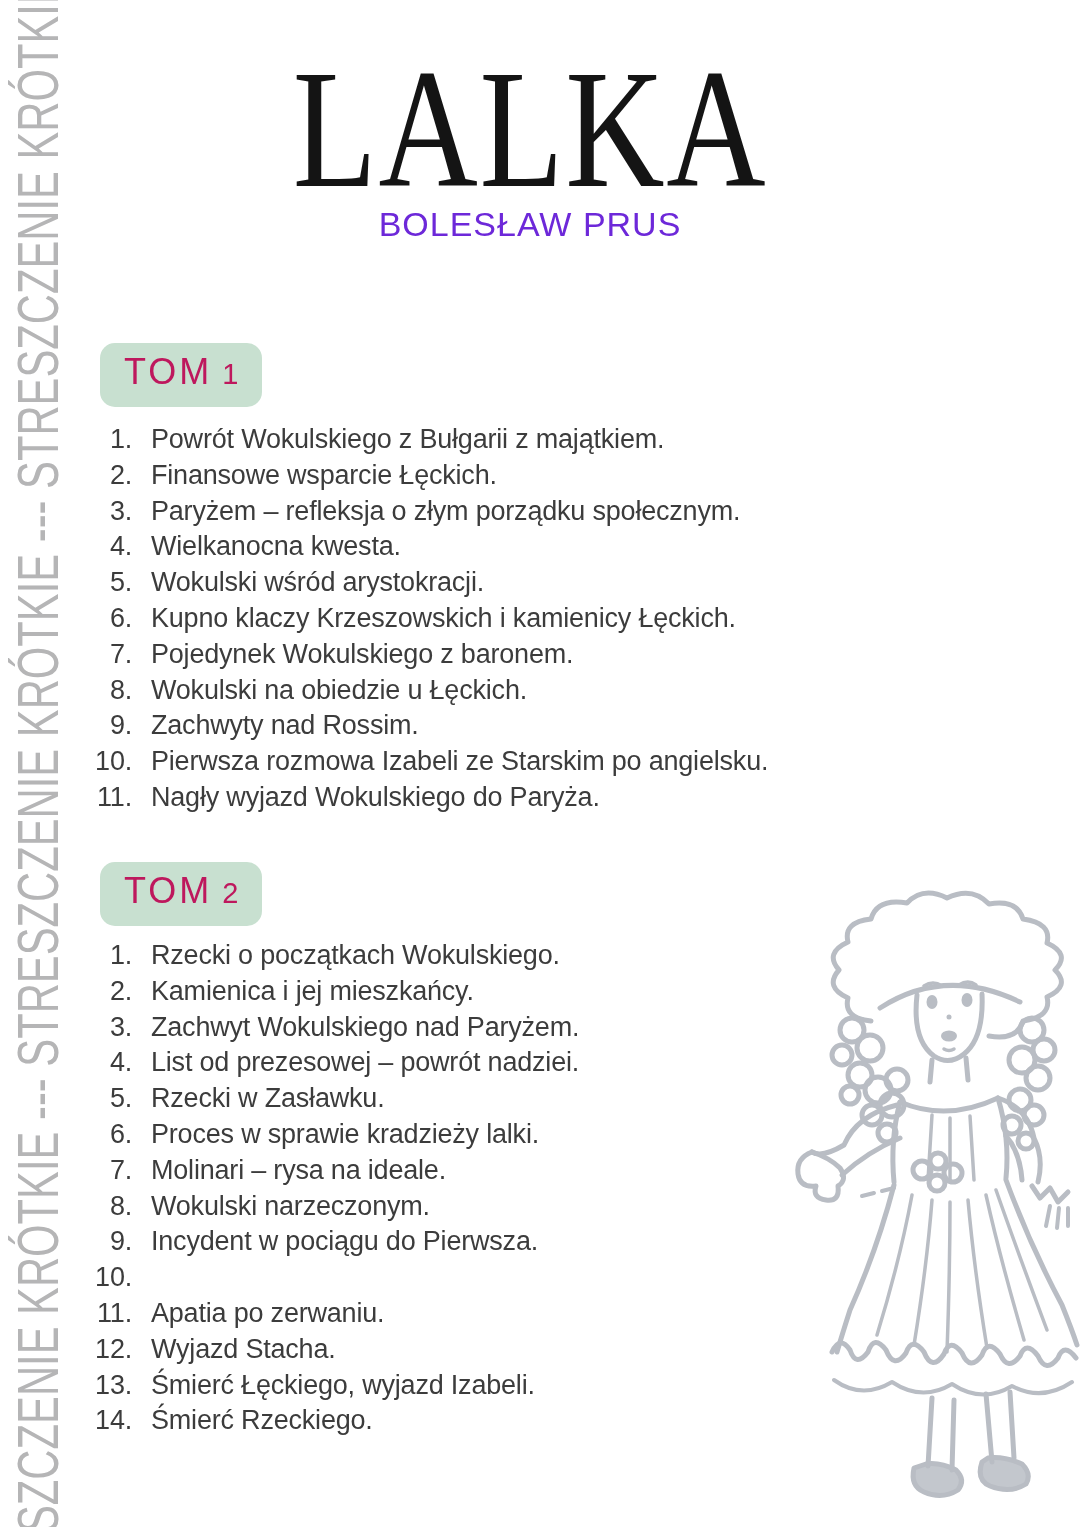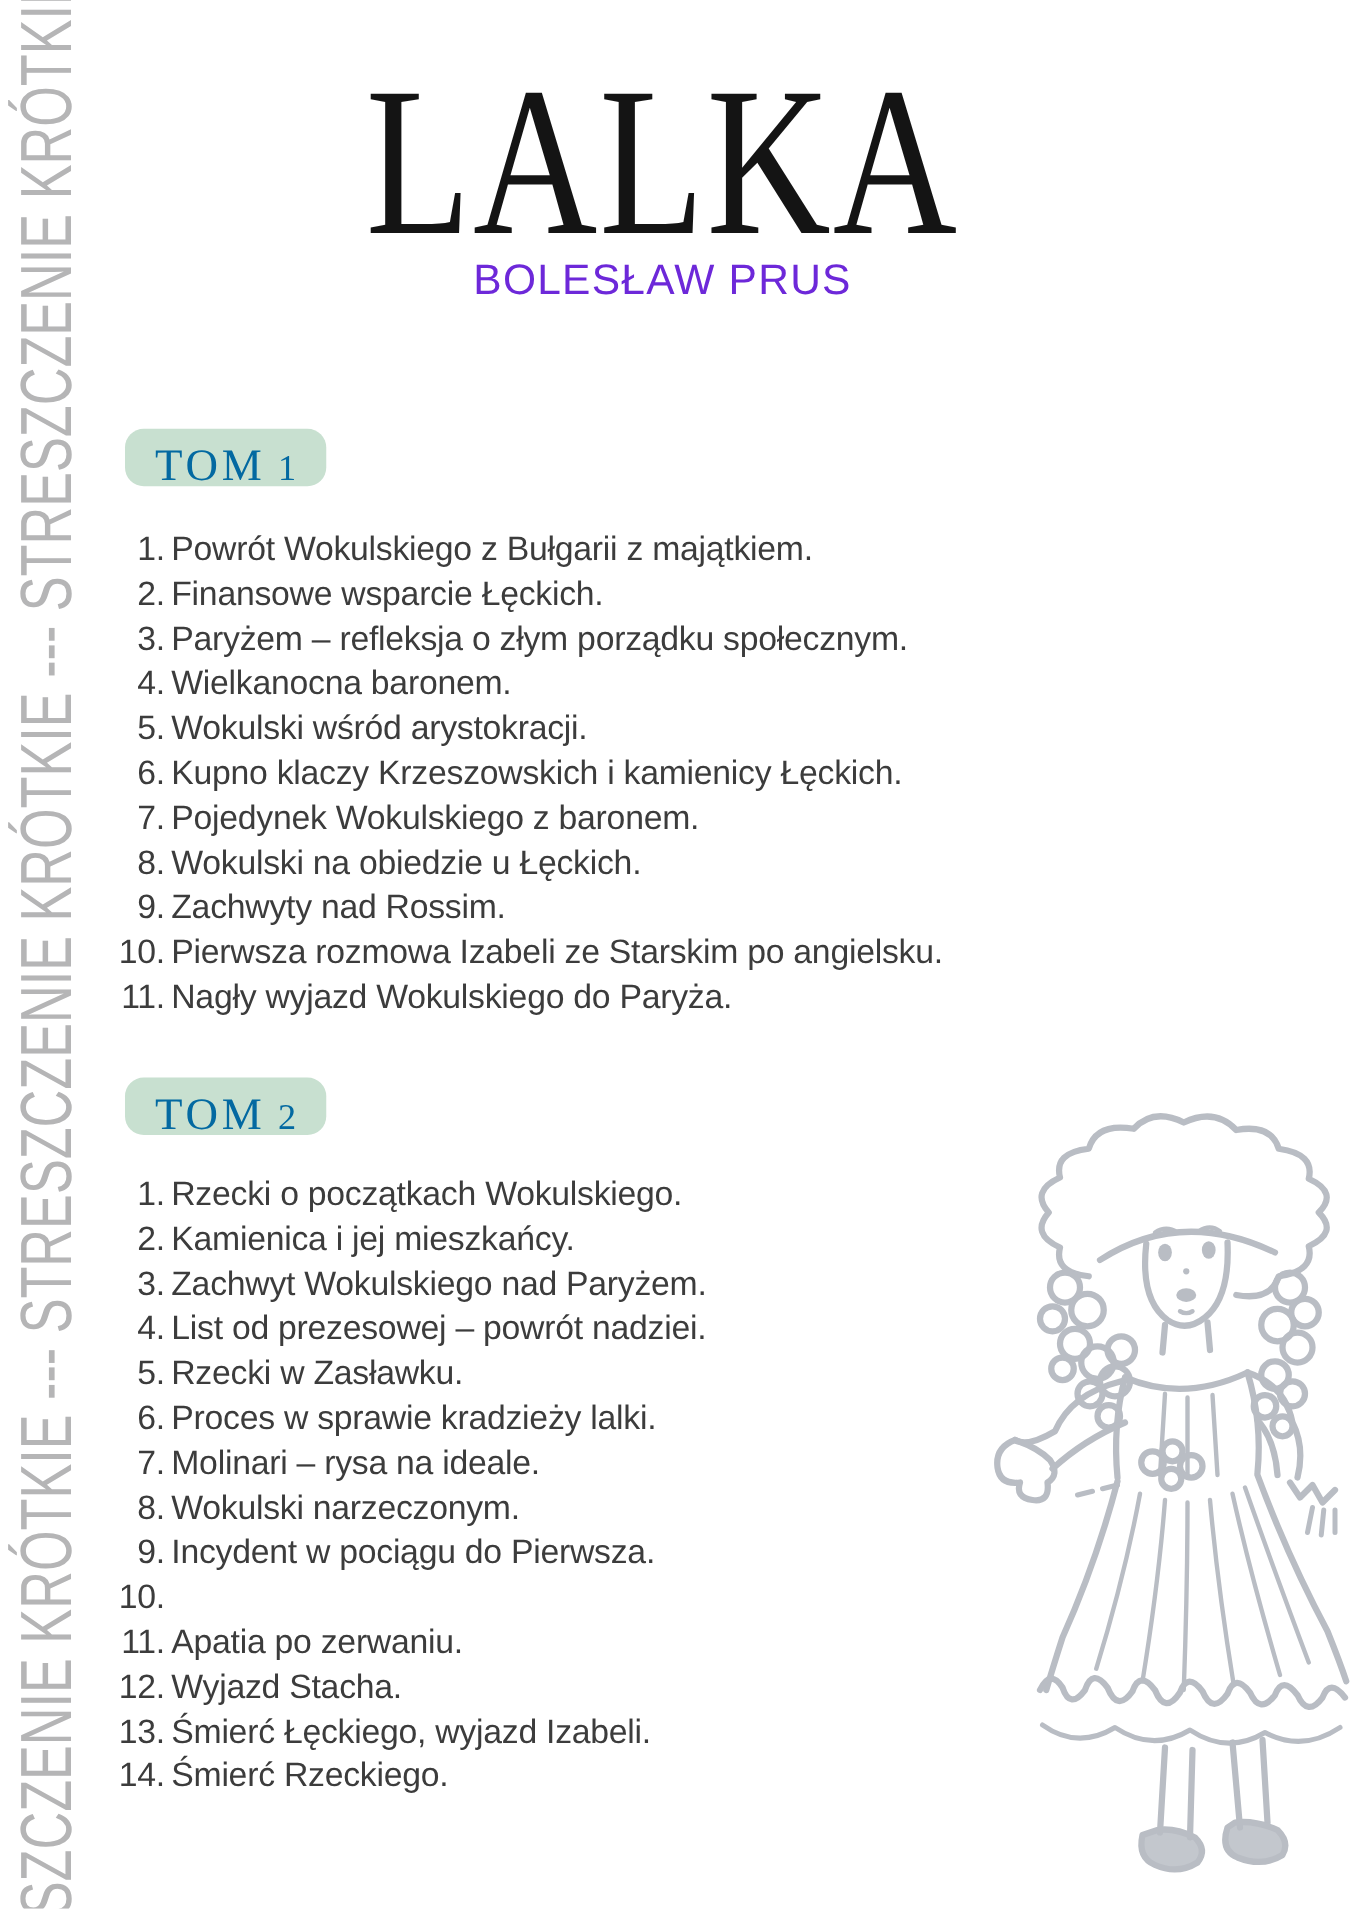--- a/index.html
+++ b/index.html
@@ -22,38 +22,38 @@
     font-family:"Liberation Serif",serif;font-weight:400;
     font-size:170px;line-height:170px;color:#141414;
     letter-spacing:2px;transform:scaleX(0.81);
   }
   .subtitle{
     position:absolute;left:0;right:0;top:204px;
     font-size:34px;line-height:40px;letter-spacing:1px;color:#6d28d9;
   }
   
   .badge{
-    position:absolute;left:100px;height:46px;line-height:58px;
-    background:#c8e0d0;color:#0369a1;border-radius:15px;
-    font-family:Liberation Serif, serif;font-size:36px;
+    position:absolute;left:100px;height:64px;line-height:58px;
+    background:#c8e0d0;color:#be185d;border-radius:15px;
+    font-family:Liberation Sans, sans-serif;font-size:36px;
     padding:0 24px;letter-spacing:3px;white-space:nowrap;
   }
   .badge .digit{font-size:29px;margin-left:10px;letter-spacing:0;}
   .badge-tom1{top:343px;}
   .badge-tom2{top:862px;}
   
   .toc{
     position:absolute;left:0;margin:0;padding:0;list-style:none;
     font-size:27px;line-height:35.8px;color:#3c3c3c;letter-spacing:-0.2px;
   }
   .toc-tom1{top:422px;}
   .toc-tom2{top:938px;}
   .toc li{display:flex;}
   .toc .num{flex:none;width:132px;text-align:right;}
-  .toc .txt{margin-left:5px;white-space:nowrap;}
+  .toc .txt{margin-left:19px;white-space:nowrap;}
   
   .doll{position:absolute;left:782px;top:890px;width:298px;height:637px;}
 </style>
 </head>
 <body>
 
 <div class="page">
 
   <div class="banner">SZCZENIE KRÓTKIE --- STRESZCZENIE KRÓTKIE --- STRESZCZENIE KRÓTKIE</div>
 
@@ -72,21 +72,21 @@
     <li>
         <span class="num">2.</span>
         <span class="txt">Finansowe wsparcie Łęckich.</span>
       </li>
     <li>
         <span class="num">3.</span>
         <span class="txt">Paryżem – refleksja o złym porządku społecznym.</span>
       </li>
     <li>
         <span class="num">4.</span>
-        <span class="txt">Wielkanocna baronem.</span>
+        <span class="txt">Wielkanocna kwesta.</span>
       </li>
     <li>
         <span class="num">5.</span>
         <span class="txt">Wokulski wśród arystokracji.</span>
       </li>
     <li>
         <span class="num">6.</span>
         <span class="txt">Kupno klaczy Krzeszowskich i kamienicy Łęckich.</span>
       </li>
     <li>

